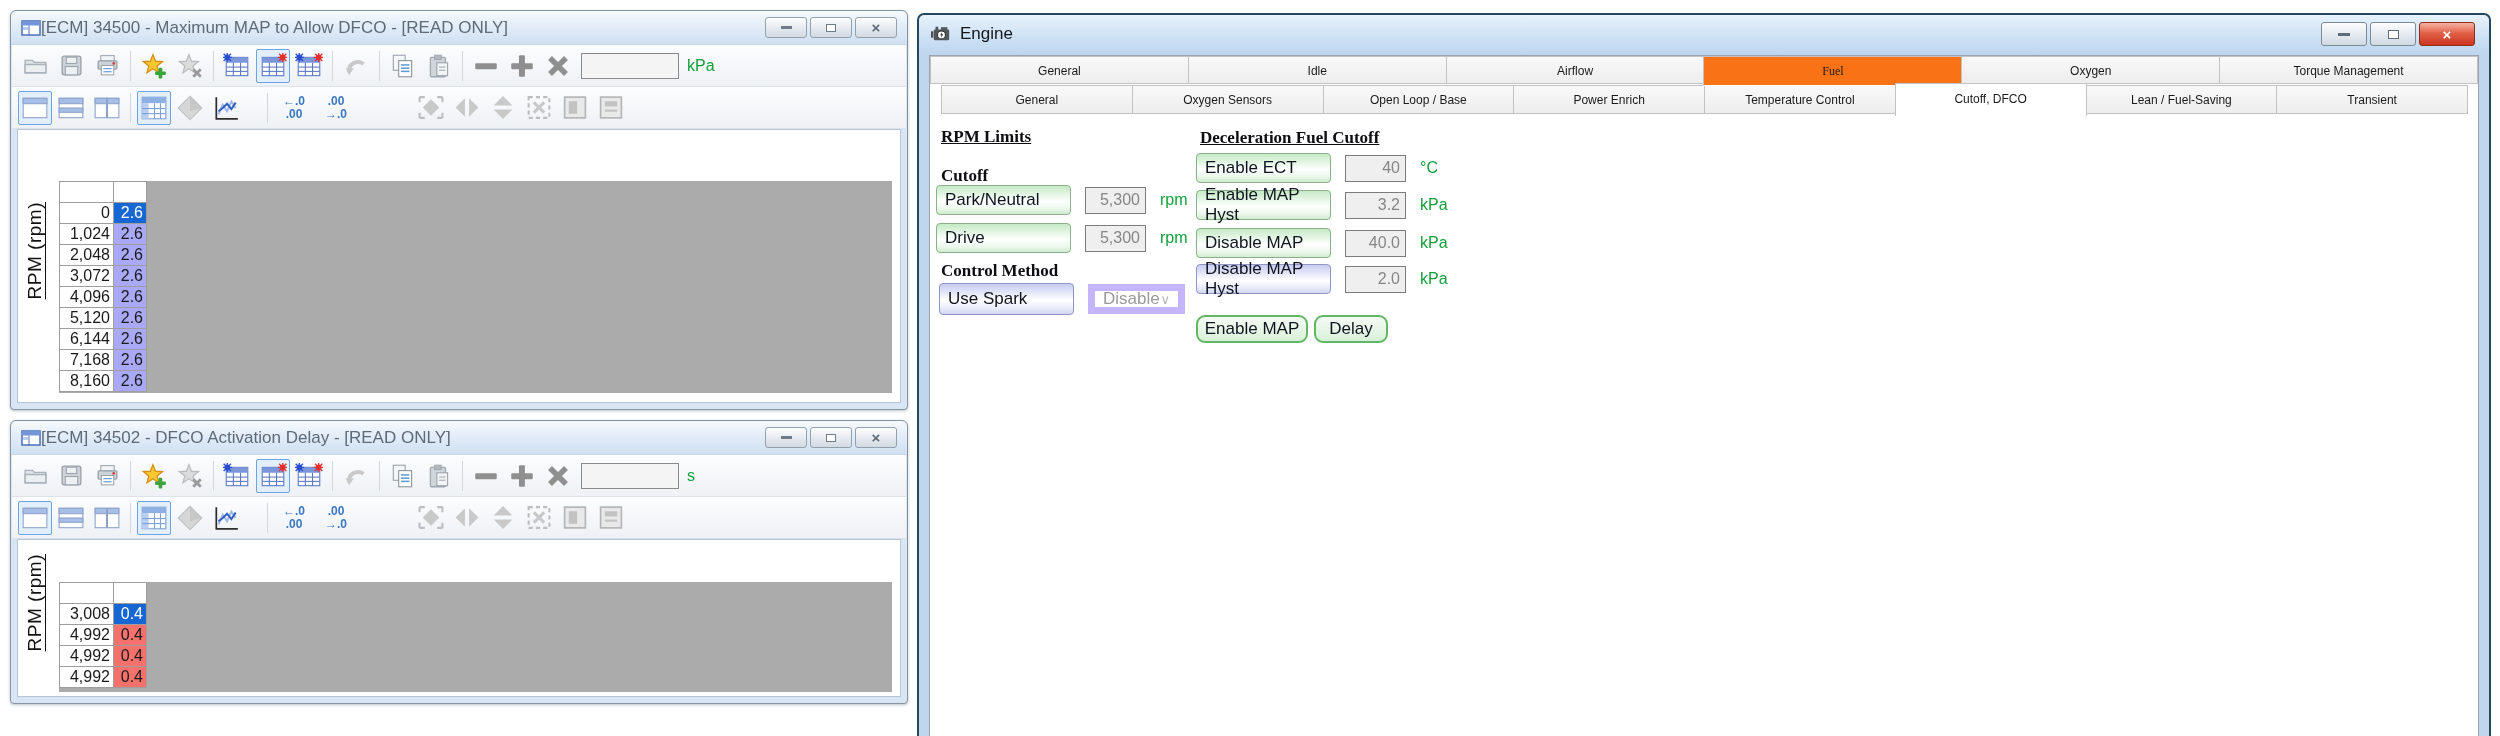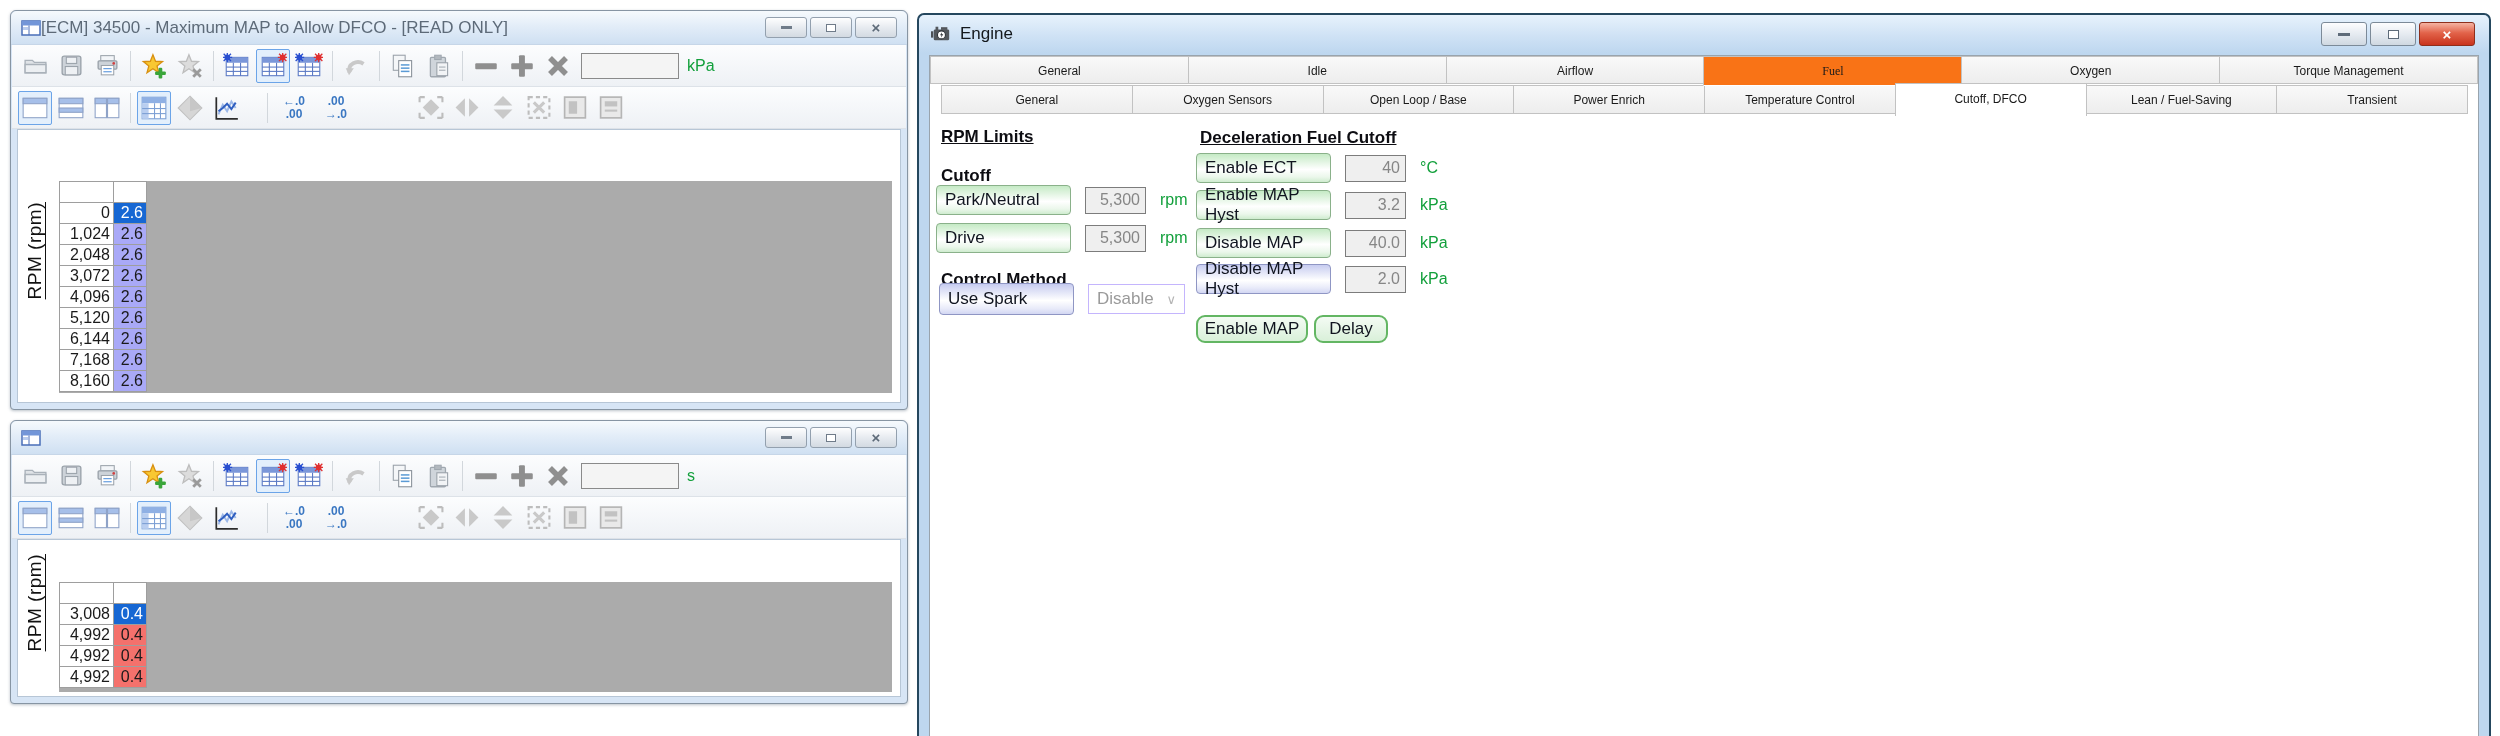--- a/index.html
+++ b/index.html
@@ -70,35 +70,35 @@
   .tabs2{height:33px;padding:0 10px 0 12px;}
   .tab{flex:1;text-align:center;font-size:12px;color:#1a1a1a;
        background:linear-gradient(#f9f9f9,#ededed);border:1px solid #c2c2c2;margin-left:-1px;
        height:28px;line-height:28px;box-sizing:border-box;}
   .tabs1 .tab:first-child{margin-left:0;}
   .tabs1 .tab.sel{background:#f97316;border-bottom-color:#ffffff;height:30px;z-index:2;font-family:Liberation Serif, serif;}
   .tabs2 .tab{height:29px;line-height:29px;}
   .tabs2 .tab.sel{background:#fff;border-bottom:none;height:33px;margin-top:-2px;line-height:31px;z-index:2;}
 
   .panel{position:absolute;left:0;right:0;top:62px;bottom:0;}
-  .shead{position:absolute;font-size:17px;font-weight:bold;color:#0d0d12;white-space:nowrap;}
+  .shead{position:absolute;font-size:17px;font-weight:bold;color:#0d0d12;white-space:nowrap;font-family:Liberation Serif, serif;}
   .shead.u{text-decoration:underline;}
   .frow{position:absolute;display:flex;align-items:center;gap:14px;}
   .lbl{width:135px;height:30px;border-radius:4px;display:flex;align-items:center;padding-left:8px;
        font-size:17px;color:#10141f;box-sizing:border-box;flex:none;}
   .lbl-green{border:1px solid #8ab18a;background:linear-gradient(#c5eac5,#ffffff 55%,#ebf7eb 82%,#cfeccf);}
   .lbl-blue{border:1px solid #8f96c4;background:linear-gradient(#c7ccf0,#ffffff 55%,#e8eaf9 82%,#d3d7f3);}
   .vbox{width:61px;height:27px;border:1px solid #7c7c7c;background:#efefef;color:#868686;
        font-size:16px;display:flex;align-items:center;justify-content:flex-end;
        padding-right:5px;box-sizing:border-box;flex:none;}
   .unit{color:#13a03c;font-size:16px;white-space:nowrap;}
   .gbtn{position:absolute;height:28px;border:2px solid #63b663;border-radius:9px;
        background:linear-gradient(#f4fbf4,#d9f0d9);font-size:17px;color:#10141f;
        display:flex;align-items:center;justify-content:center;box-sizing:border-box;margin-top:16px;}
-  .ddl{width:97px;height:30px;border:1px solid #c4b5fd;background:#fff;color:#9a9a9a;
+  .ddl{width:97px;height:30px;border:7px solid #c4b5fd;background:#fff;color:#9a9a9a;
        font-size:17px;display:flex;align-items:center;padding:0 8px;box-sizing:border-box;flex:none;}
   .ddl .chev{margin-left:auto;color:#b4b4b4;font-size:13px;}
 </style>
 </head>
 <body>
 
 <svg width="0" height="0" style="position:absolute" aria-hidden="true">
   <defs>
     <symbol id="i-wicon" viewBox="0 0 20 16">
       <rect x="1" y="1" width="18" height="14" fill="#fff" stroke="#4a6fb8" stroke-width="1.5"></rect>
@@ -470,20 +470,21 @@
         </table>
     </div>
   </div>
 </div>
 
 <div class="win" id="win2" style="left:10px;top:420px;width:896px;height:282px;">
   <div class="titlebar">
     <svg width="20" height="16">
         <use href="#i-wicon"></use>
       </svg>
+    <span class="title-text">[ECM] 34502 - DFCO Activation Delay - [READ ONLY]</span>
     <span class="winbtns">
       <span class="wbtn">
           <span class="bar"></span>
         </span>
       <span class="wbtn">
           <span class="box"></span>
         </span>
       <span class="wbtn">
           <span class="xglyph">×</span>
         </span>
@@ -733,21 +734,21 @@
         <div class="lbl lbl-green">Park/Neutral</div>
         <div class="vbox">5,300</div>
         <div class="unit">rpm</div>
       </div>
       <div class="frow" style="left:6px;top:105px;">
         <div class="lbl lbl-green">Drive</div>
         <div class="vbox">5,300</div>
         <div class="unit">rpm</div>
       </div>
 
-      <div class="shead" style="left:11px;top:152px;">Control Method</div>
+      <div class="shead" style="left:11px;top:143px;">Control Method</div>
       <div class="frow" style="left:9px;top:165px;">
         <div class="lbl lbl-blue" style="height:32px;">Use Spark</div>
         <div class="ddl">
           <span>Disable</span>
           <span class="chev">∨</span>
         </div>
       </div>
 
       <div class="shead u" style="left:270px;top:10px;">Deceleration Fuel Cutoff</div>
 

